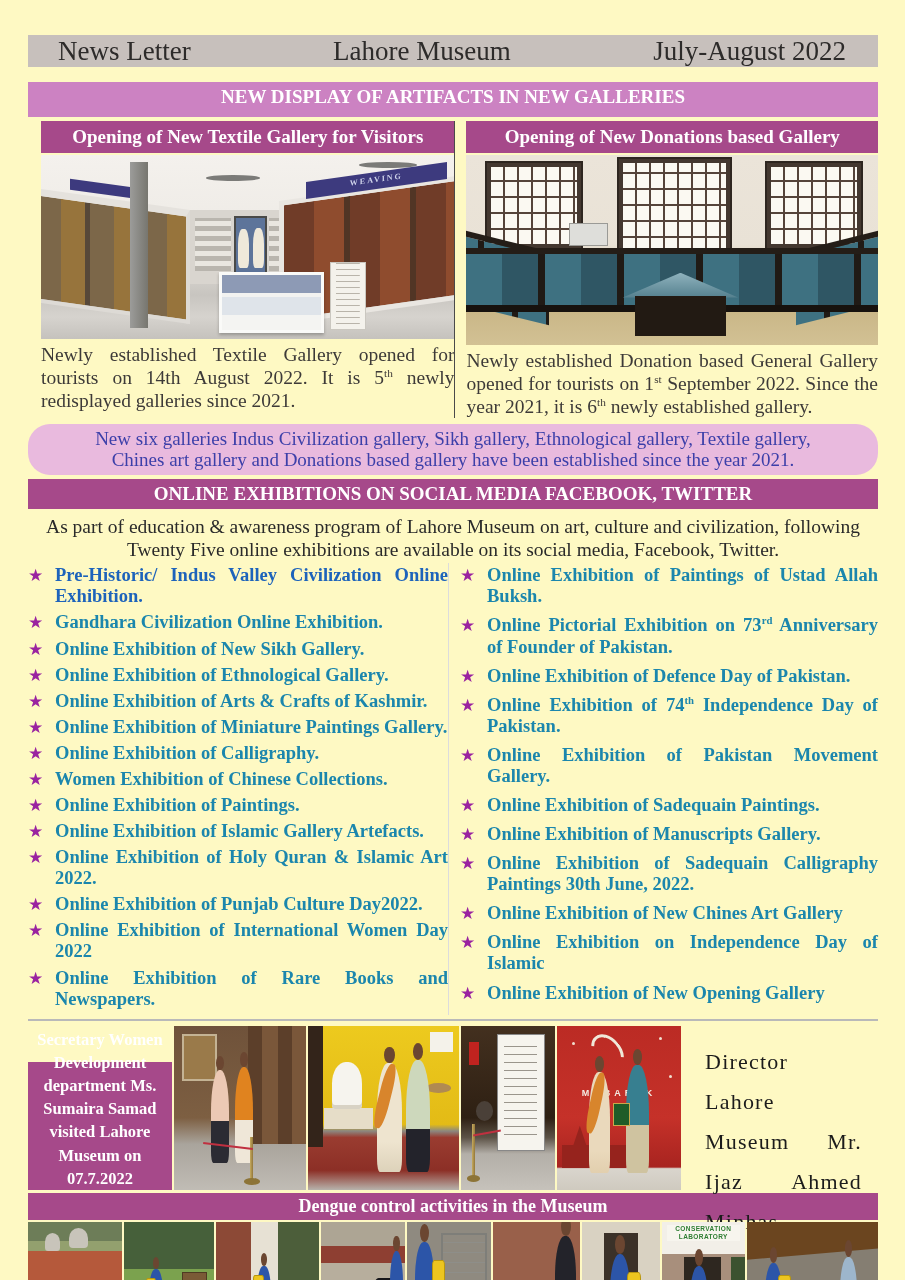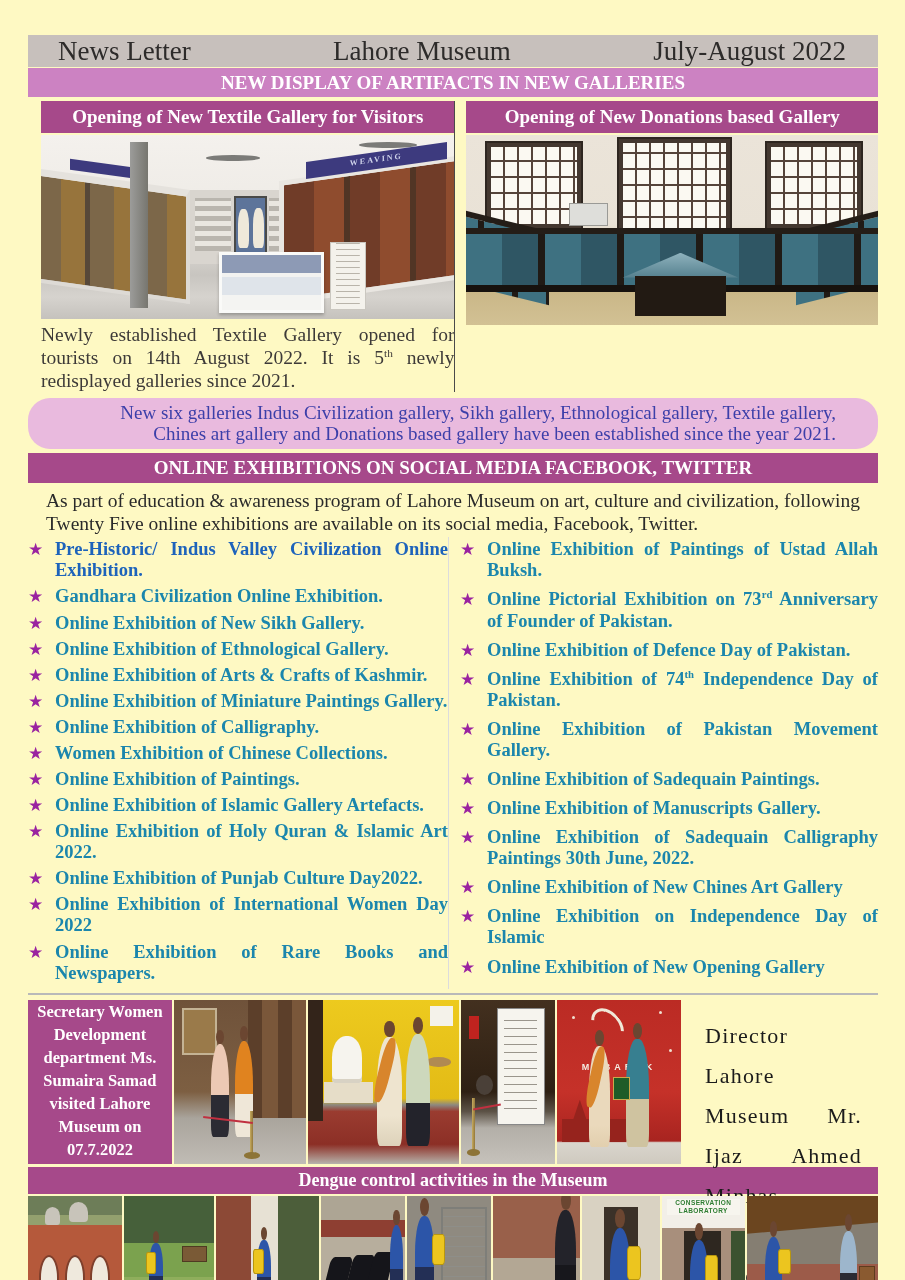--- a/index.html
+++ b/index.html
@@ -7,23 +7,23 @@
   .page{position:relative;width:905px;height:1280px;background:#fef9c3;}
   .content{position:absolute;left:28px;top:35px;width:850px;}
   .abs{position:absolute;}
 
   
   .masthead{display:flex;align-items:center;justify-content:space-between;background:#c7c0bc;height:32px;padding:0 32px 0 30px;color:#2d2b2a;font-size:27px;}
   .masthead span{white-space:nowrap;}
 
   
   .banner{text-align:center;color:#fff;font-weight:bold;}
-  .banner.pink{background:#cc82c2;font-size:19px;line-height:29px;height:29px;margin-top:1px;}
+  .banner.pink{background:#cc82c2;font-size:19px;line-height:29px;height:35px;margin-top:15px;}
   .banner.dark{background:#a6498a;font-size:19px;line-height:30px;height:30px;}
-  .rounded-banner{background:#e9bade;border-radius:22px;color:#3c3fa9;text-align:right;font-size:19px;line-height:1.12;padding:4px 42px;margin:6px 0 4px;}
+  .rounded-banner{background:#e9bade;border-radius:22px;color:#3c3fa9;text-align:center;font-size:19px;line-height:1.12;padding:4px 42px;margin:6px 0 4px;}
 
   
   .two-col{display:flex;margin-top:4px;}
   .col-l{width:420px;padding-left:13px;}
   .col-r{width:418px;border-left:1px solid #4a4a4a;padding-left:11px;}
   .col-header{background:#a6498a;color:#fff;font-weight:bold;font-size:19px;text-align:center;line-height:32px;height:32px;}
   .caption{font-size:19.5px;color:#3d3a38;text-align:justify;line-height:1.18;margin:4px 0 0;}
   sup{font-size:0.58em;vertical-align:super;line-height:0;}
 
   
@@ -53,35 +53,35 @@
   .d-w2{left:37%;width:25%;height:47%;top:2%;}
   .d-w3{left:73%;width:21%;height:41%;}
   .d-ac{left:25%;top:36%;width:9%;height:11%;background:#dededa;border:1px solid #9a9a96;}
   .d-band{left:0;right:0;top:49%;height:27%;background:repeating-linear-gradient(90deg,#3e7181 0 36px,#2f5664 36px 72px,#201a15 72px 79px);border-top:6px solid #241d17;border-bottom:7px solid #17120e;}
   .d-wingL{left:-4%;top:44%;width:24%;height:36%;transform:skewY(14deg);background:repeating-linear-gradient(90deg,#3e7181 0 28px,#201a15 28px 34px);border-top:6px solid #241d17;}
   .d-wingR{right:-4%;top:44%;width:24%;height:36%;transform:skewY(-14deg);background:repeating-linear-gradient(90deg,#3e7181 0 28px,#201a15 28px 34px);border-top:6px solid #241d17;}
   .d-roof{left:38%;bottom:25%;width:28%;height:13%;background:linear-gradient(180deg,#8fb2bd,#54808e);clip-path:polygon(0 100%,50% 0,100% 100%);}
   .d-table{left:41%;bottom:5%;width:22%;height:21%;background:#221a13;}
 
   
-  .intro{font-size:19.5px;color:#2a2a2a;line-height:1.2;margin:6px 18px 2px;}
+  .intro{font-size:19.5px;color:#2a2a2a;text-align:center;line-height:1.2;margin:6px 18px 2px;}
   .lists{display:flex;margin-top:2px;}
   .x-list{list-style:none;margin:0;padding:2px 0 0;width:420px;}
   .x-list.right{width:418px;border-left:1px solid #dcdcdc;padding-left:11px;}
   .x-item{display:flex;font-weight:bold;font-size:18.5px;line-height:1.14;color:#1b86ad;text-align:justify;margin-bottom:5px;}
   .x-list.right .x-item{margin-bottom:8px;}
   .x-item.first-blue{color:#1d63bb;}
   .star{flex:0 0 27px;color:#9a23a0;font-size:17px;line-height:1.2;font-family:"DejaVu Sans",sans-serif;}
   .x-text{flex:1;}
 
   .hr-div{height:2px;background:#b9b9b9;margin:4px 0 5px;}
 
   
   .visit-row{display:flex;gap:2px;height:164px;}
-  .visit-box{width:150px;background:#a6498a;color:#fff;font-weight:bold;font-size:16.5px;line-height:1.4;text-align:center;display:flex;align-items:flex-start;padding:0 4px;box-sizing:border-box;}
+  .visit-box{width:150px;background:#a6498a;color:#fff;font-weight:bold;font-size:16.5px;line-height:1.4;text-align:center;display:flex;align-items:flex-end;padding:0 4px;box-sizing:border-box;margin-top:36px;}
   .sc-va{width:138px;background:linear-gradient(180deg,#6f523a 0%,#7d5f42 56%,#a9a49c 72%,#c0bcb5 100%);}
   .va-panel{right:0;top:0;width:44%;height:72%;background:repeating-linear-gradient(90deg,#5c3f2a 0 14px,#7a573a 14px 30px);}
   .va-art{left:6%;top:5%;width:24%;height:26%;background:#9a7a4a;border:2px solid #c4b394;}
   .va-p1{left:28%;top:27%;width:14%;height:57%;background:linear-gradient(180deg,#ecc9b4 0 55%,#2b2b33 55% 100%);}
   .va-p2{left:46%;top:25%;width:14%;height:59%;background:linear-gradient(180deg,#e0831f 0 55%,#efe7d8 55% 100%);}
   .pole{background:linear-gradient(90deg,#c6ab60,#93773a);width:3px;}
   .base{background:#8d7437;border-radius:50%;}
   .rope{height:2px;background:#c03040;}
   .sc-vb{width:158px;background:linear-gradient(180deg,#edca1e 0%,#e3bb16 60%,#8c8880 64%,#9a3c30 68%,#8c2f26 88%,#b7b3ac 100%);}
   .vb-door{left:0;top:0;width:10%;height:74%;background:#33241a;}
@@ -180,20 +180,21 @@
           <div class="abs d-win d-w1"></div>
           <div class="abs d-win d-w2"></div>
           <div class="abs d-win d-w3"></div>
           <div class="abs d-ac"></div>
           <div class="abs d-wingL"></div>
           <div class="abs d-wingR"></div>
           <div class="abs d-band"></div>
           <div class="abs d-roof"></div>
           <div class="abs d-table"></div>
         </div>
+        <p class="caption">Newly established Donation based General Gallery opened for tourists on 1<sup>st</sup> September 2022. Since the year 2021, it is 6<sup>th</sup> newly established gallery.</p>
       </section>
     </div>
 
     <div class="rounded-banner">New six galleries Indus Civilization gallery, Sikh gallery, Ethnological gallery, Textile gallery, Chines art gallery and Donations based gallery have been established since the year 2021.</div>
 
     <div class="banner dark">ONLINE EXHIBITIONS ON SOCIAL MEDIA FACEBOOK, TWITTER</div>
 
     <p class="intro">As part of education &amp; awareness program of Lahore Museum on art, culture and civilization, following Twenty Five online exhibitions are available on its social media, Facebook, Twitter.</p>
 
     <div class="lists">

